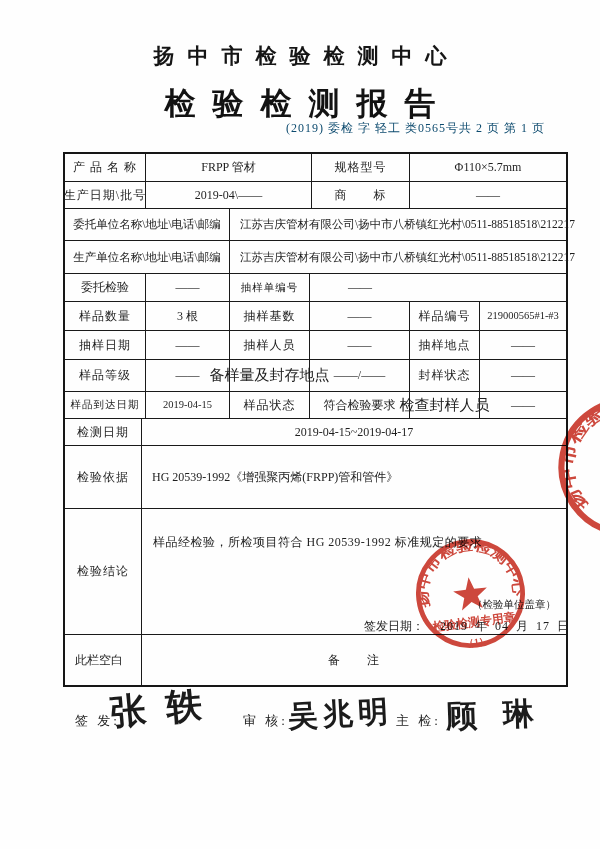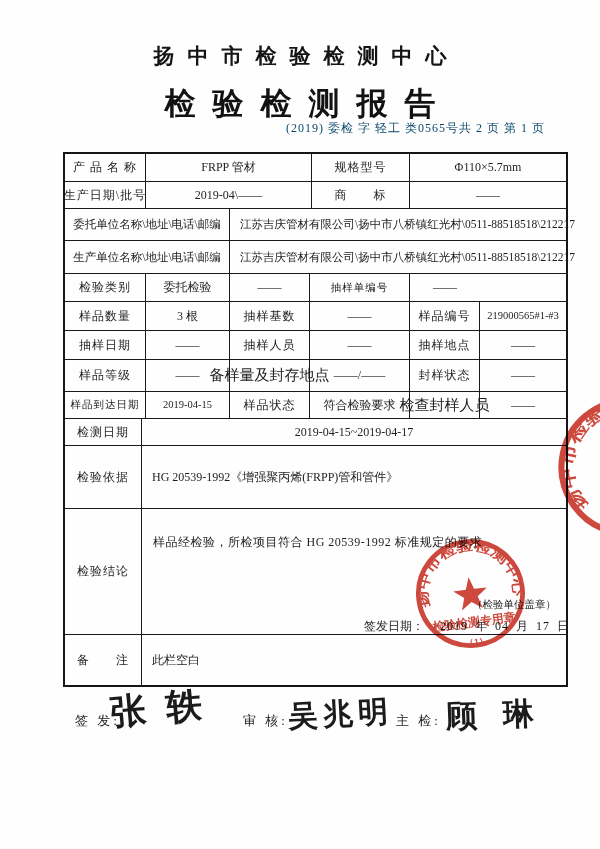--- a/index.html
+++ b/index.html
@@ -107,21 +107,20 @@
       <div class="td addr">委托单位名称\地址\电话\邮编</div>
       <div class="td addr left">江苏吉庆管材有限公司\扬中市八桥镇红光村\0511-88518518\212217</div>
     </div>
 
     <div class="tr tplB" style="height:33px">
       <div class="td addr">生产单位名称\地址\电话\邮编</div>
       <div class="td addr left">江苏吉庆管材有限公司\扬中市八桥镇红光村\0511-88518518\212217</div>
     </div>
 
     <div class="tr tplC" style="height:28px">
-      <div class="td lbl">检验类别</div>
       <div class="td">委托检验</div>
       <div class="td">——</div>
       <div class="td lbl small">抽样单编号</div>
       <div class="td">——</div>
     </div>
 
     <div class="tr tplC" style="height:29px">
       <div class="td lbl">样品数量</div>
       <div class="td">3 根</div>
       <div class="td lbl">抽样基数</div>
@@ -172,22 +171,22 @@
       <div class="td rel">
         <div class="concl-text">样品经检验，所检项目符合 HG 20539-1992 标准规定的要求</div>
         <div class="seal-note">（检验单位盖章）</div>
         <div class="issue-line">
           <span>签发日期：</span><span class="date">2019 年 04 月 17 日</span>
         </div>
       </div>
     </div>
 
     <div class="tr tplD" style="height:50px">
+      <div class="td left">此栏空白</div>
       <div class="td lbl">备　　注</div>
-      <div class="td left">此栏空白</div>
     </div>
 
   </div>
 
   <div class="footer">
     <span class="sig-label lab1">签 发:</span>
     <span class="sig sig1">张轶</span>
     <span class="sig-label lab2">审 核:</span>
     <span class="sig sig2">吴兆明</span>
     <span class="sig-label lab3">主 检:</span>

